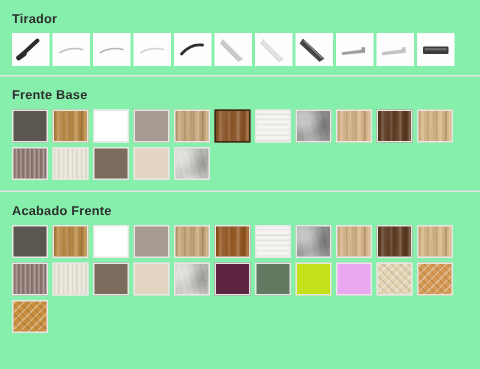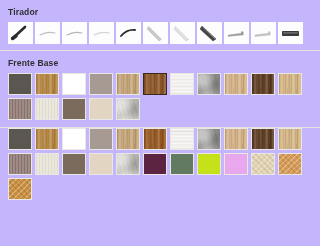--- a/index.html
+++ b/index.html
@@ -12,21 +12,21 @@
     height: 246px;
     overflow: hidden;
     background: #f7f7f6;
     font-family: "Liberation Sans", sans-serif;
     -webkit-font-smoothing: antialiased;
   }
   .panel {
     width: 320px;
     height: 246px;
     box-sizing: border-box;
-    background: #c4b5fd;
+    background: #86efac;
     position: relative;
   }
   .section {
     padding: 0 8px;
     position: relative;
   }
   .section-title {
     font-size: 8.5px;
     font-weight: bold;
     color: #2e2e2e;
@@ -251,20 +251,21 @@
         </div>
         <div class="swatch" title="Hormigon claro" style="background-color: rgb(207, 205, 200);">
           <span class="tex stone"></span>
         </div>
       </div>
   </div>
 
   <div class="divider" style="margin-top:7px;"></div>
 
   <div class="section">
+    <div class="section-title">Acabado Frente</div>
     <div class="grid" id="acabado-frente-grid">
         <div class="swatch" title="Antracita" style="background-color: rgb(92, 86, 80);">
           <span class="tex solid"></span>
         </div>
         <div class="swatch" title="Roble dorado" style="background-color: rgb(184, 135, 65);">
           <span class="tex wood"></span>
         </div>
         <div class="swatch" title="Blanco" style="background-color: rgb(255, 255, 255);">
           <span class="tex solid"></span>
         </div>

